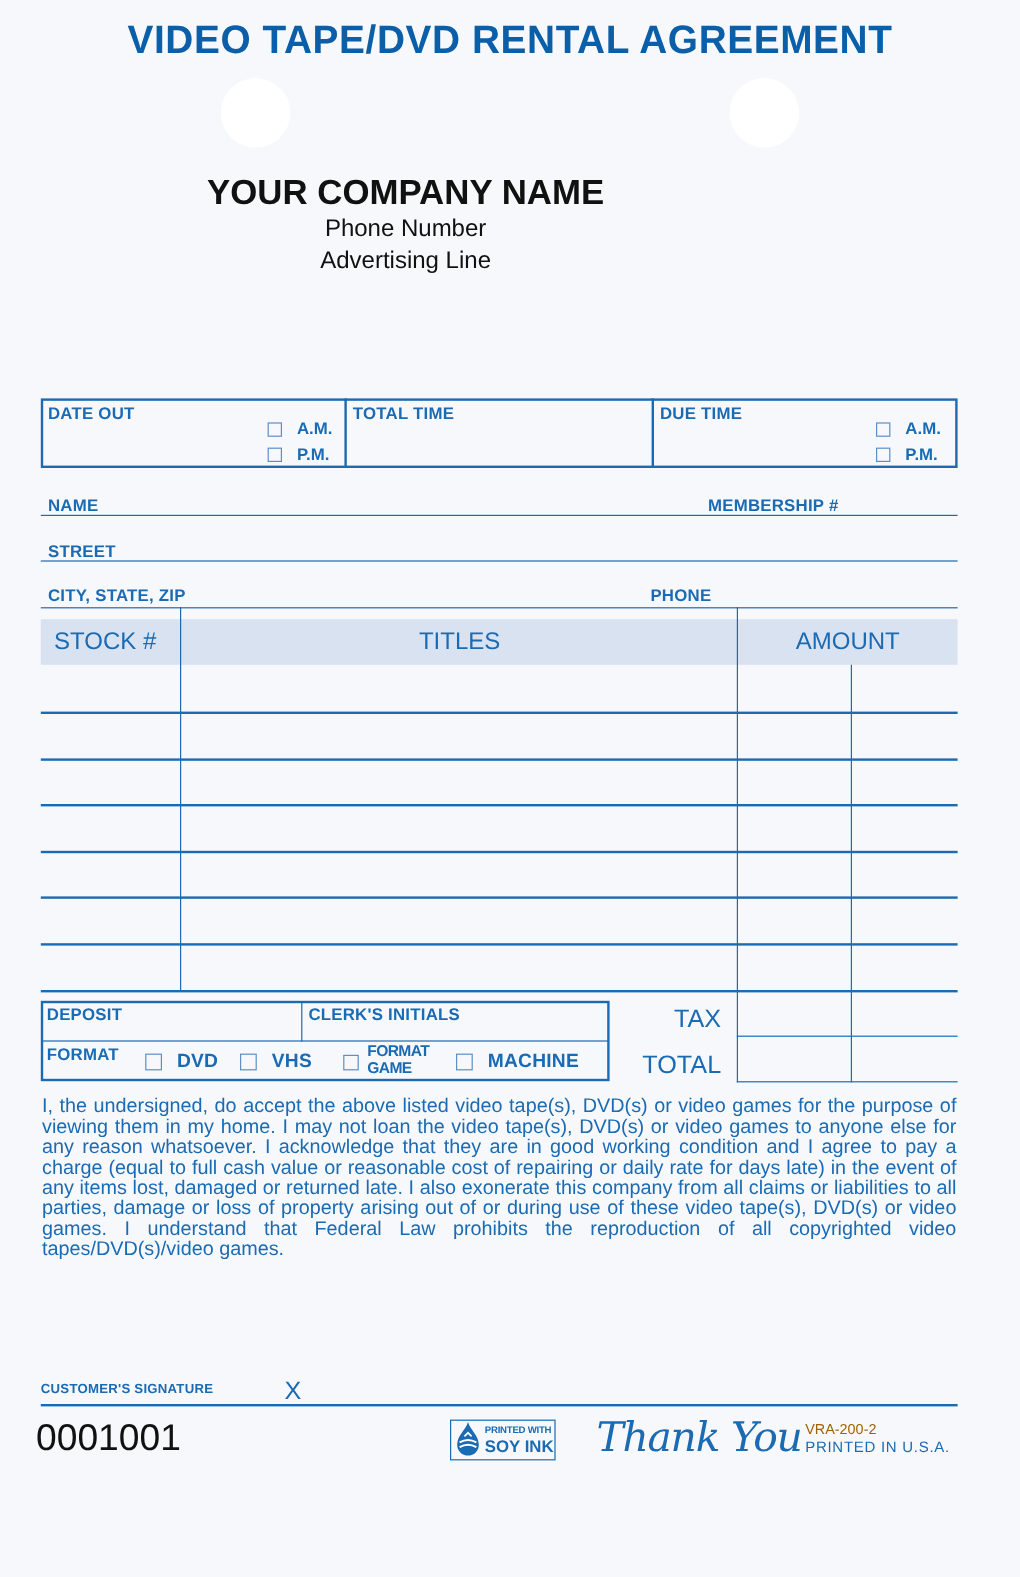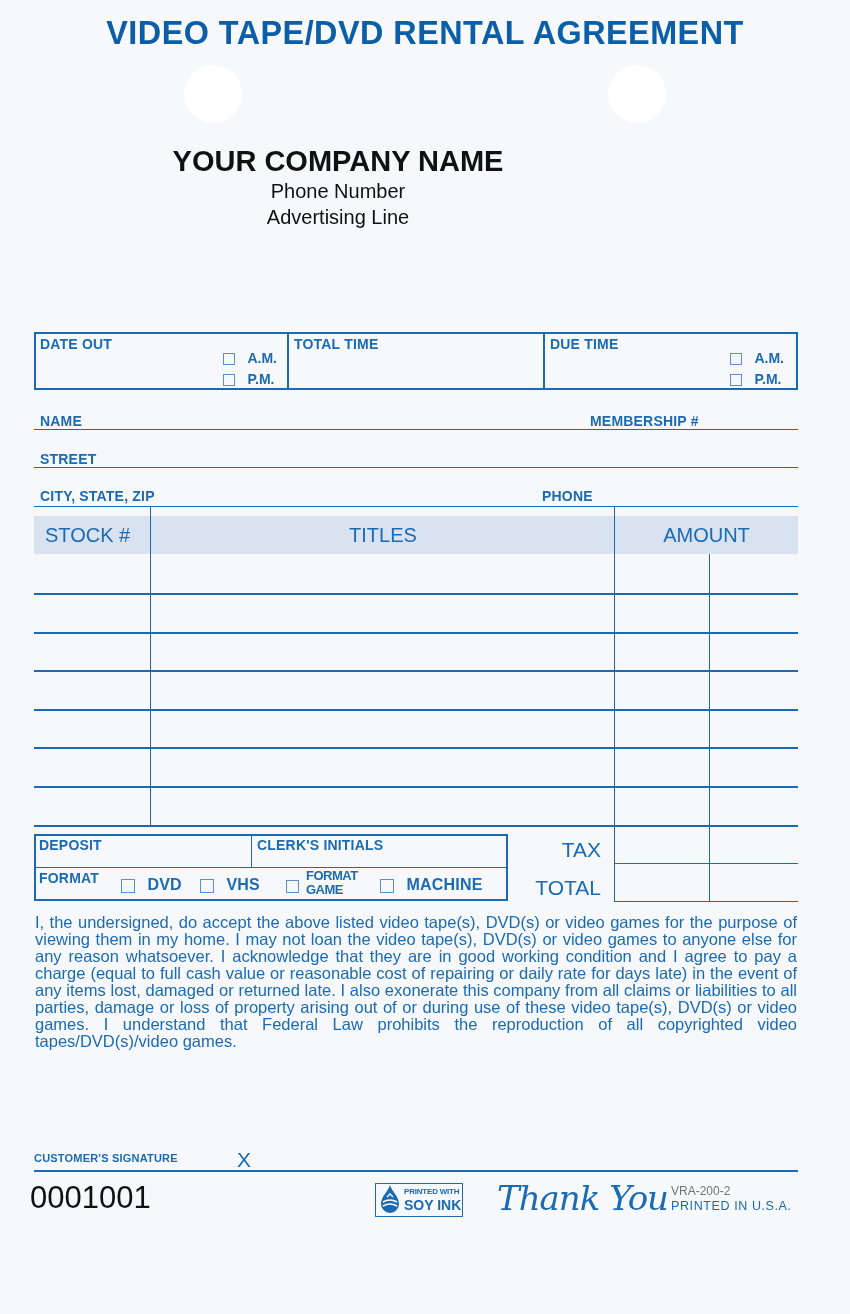--- a/index.html
+++ b/index.html
@@ -179,14 +179,14 @@
     <path d="M4 18 Q 11 14 18 18" stroke="#fff" stroke-width="1.6" fill="none"></path>
     <path d="M4 22 Q 11 18 18 22" stroke="#fff" stroke-width="1.6" fill="none"></path>
     <path d="M8 13 l3 -3 l3 3" stroke="#fff" stroke-width="1.4" fill="none"></path>
   </svg>
   <div class="abs" style="left:28px; top:3px; font-size:8px; font-weight:bold; color:#1a6bb3; letter-spacing:-0.2px;">PRINTED WITH</div>
   <div class="abs" style="left:28px; top:13px; font-size:14px; font-weight:bold; color:#1a6bb3;">SOY INK</div>
 </div>
 
 <div class="abs" style="left:497px; top:1178px; font-family:'DejaVu Serif', serif; font-style:italic; font-size:34px; color:#1a6bb3; letter-spacing:-1px;">Thank You</div>
 
-<div class="abs" style="left:671px; top:1184px; font-size:12px; color:#737373;">VRA-200-2</div>
+<div class="abs" style="left:671px; top:1184px; font-size:12px; color:#a16207;">VRA-200-2</div>
 <div class="abs" style="left:671px; top:1199px; font-size:12.5px; color:#1a6bb3; letter-spacing:0.6px;">PRINTED IN U.S.A.</div>
 
 </body></html>

